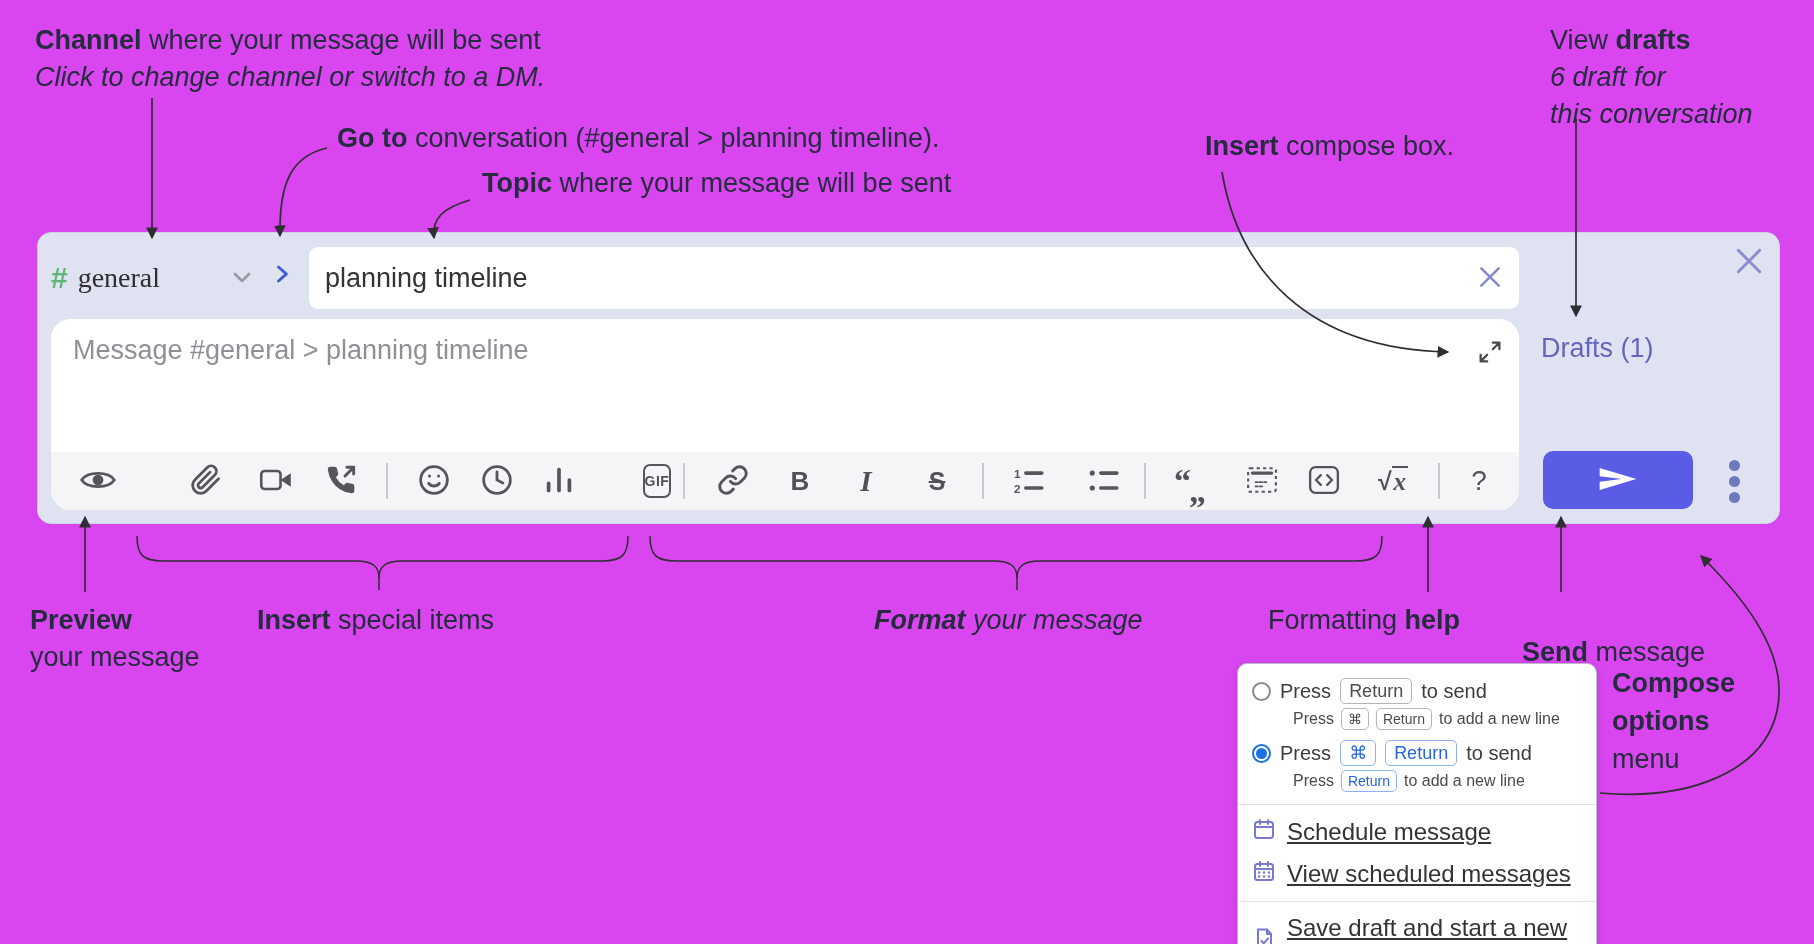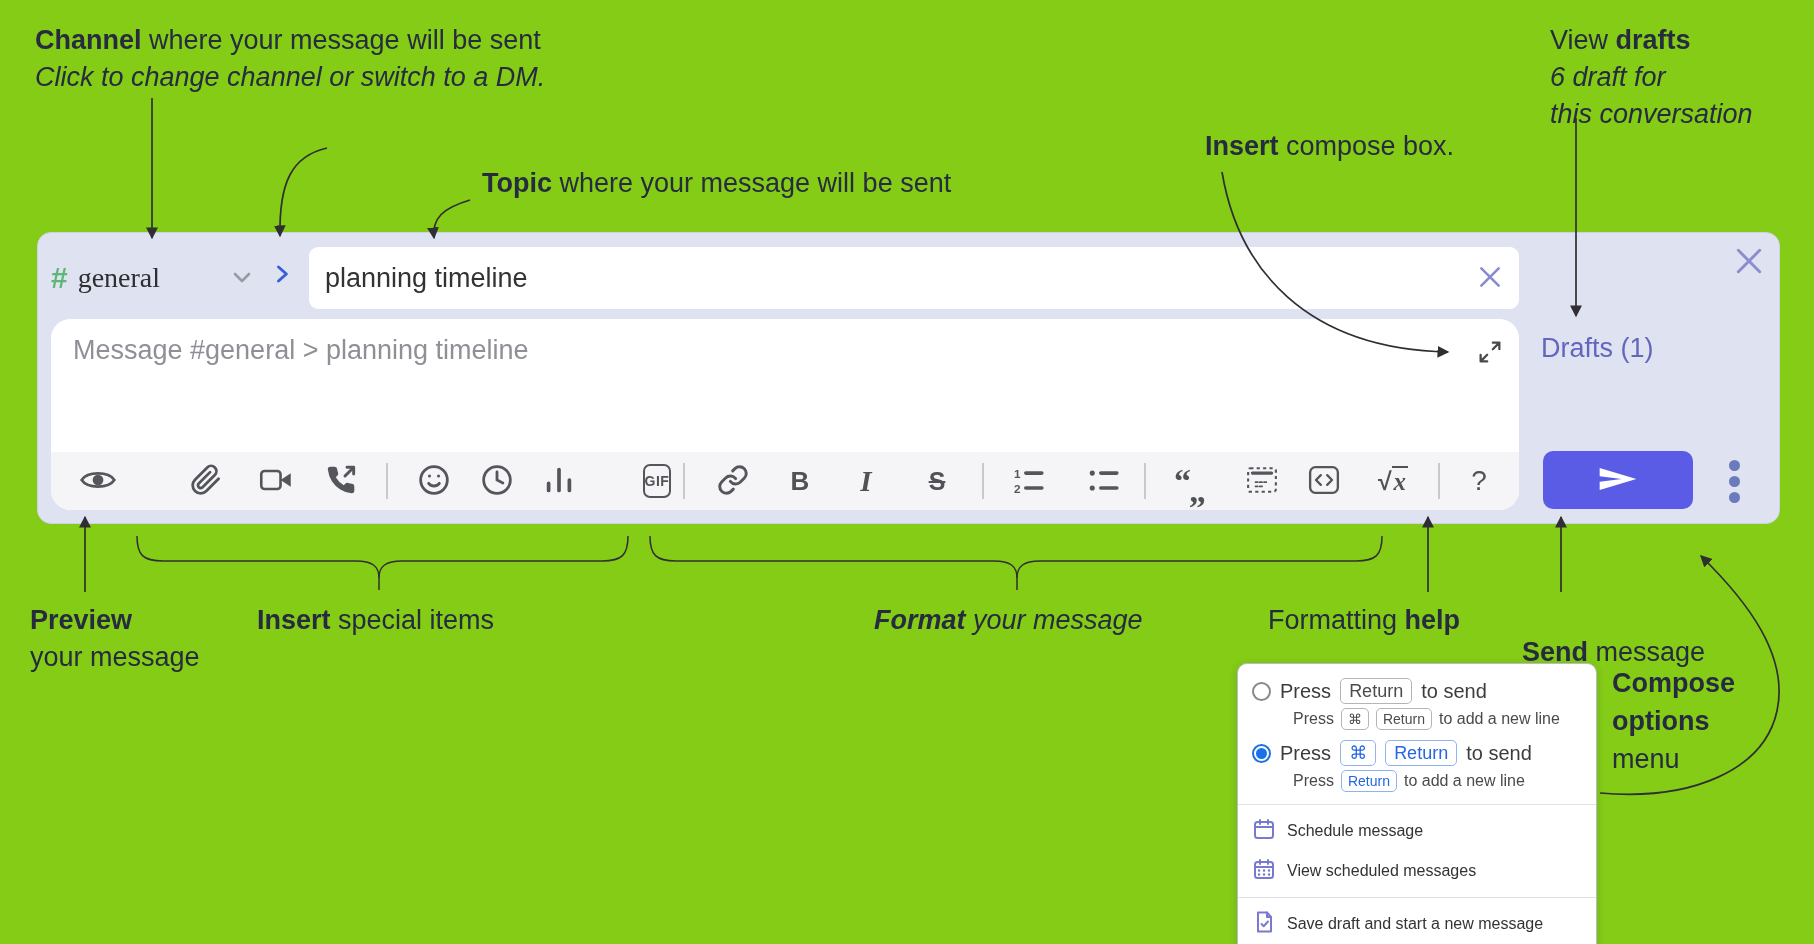--- a/index.html
+++ b/index.html
@@ -1,18 +1,18 @@
 <!DOCTYPE html>
 <html><head>
 <meta charset="utf-8">
 <style>
   * { margin:0; padding:0; box-sizing:border-box; }
   html,body { background:#fff; }
   body { font-family:"Liberation Sans", sans-serif; color:#262b40; }
-  .canvas { position:relative; width:1814px; height:944px; background:#84cc16; overflow:hidden; }
+  .canvas { position:relative; width:1814px; height:944px; background:#d946ef; overflow:hidden; }
 
   
   .ann { position:absolute; font-size:27px; line-height:37px; color:#262b40; white-space:nowrap; }
   .ann .b { font-weight:700; }
   .it { font-style:italic; }
 
   
   svg.overlay { position:absolute; left:0; top:0; pointer-events:none; }
 
   
@@ -66,33 +66,36 @@
   .pm-line1 { display:flex; align-items:center; gap:9px; font-size:20px; color:#3c3c3c; }
   .pm-line2 { display:flex; align-items:center; gap:7px; font-size:16px; color:#4a4a4a; margin:4px 0 4px 41px; }
   .radio { width:19px; height:19px; border:2px solid #8a8a8a; border-radius:50%; flex:0 0 auto; }
   .radio.sel { border-color:#1a72e8; display:flex; align-items:center; justify-content:center; }
   .radio.sel::after { content:""; width:11px; height:11px; border-radius:50%; background:#1a72e8; }
   kbd { font-family:"Liberation Sans", sans-serif; border:1px solid #b5b5b5; border-radius:5px;
         background:#fff; color:#4c4c4c; padding:0 8px; font-size:18px; line-height:24px; }
   .pm-line2 kbd { font-size:14px; line-height:20px; padding:0 6px; }
   kbd.blue { border-color:#8fb3f2; color:#2667e0; }
   .pm-sep { height:1px; background:#e2e2e6; margin:6px 0; }
-  .pm-item { display:flex; align-items:center; gap:11px; padding:6px 14px; font-size:16px; color:#333; cursor:pointer; }
+  .pm-item { display:flex; align-items:center; gap:11px; padding:6px 14px; font-size:24px; color:#333; cursor:pointer;text-decoration:underline; }
   .pm-item svg { flex:0 0 auto; }
 </style>
 </head>
 <body>
 
 <div class="canvas">
 
   <div class="ann" style="left:35px; top:22px;">
     <span class="b">Channel</span><span> where your message will be sent</span><br>
     <span class="it">Click to change channel or switch to a DM.</span>
   </div>
 
+  <div class="ann" style="left:337px; top:120px;">
+    <span class="b">Go to</span><span> conversation (#general &gt; planning timeline).</span>
+  </div>
 
   <div class="ann" style="left:482px; top:165px;">
     <span class="b">Topic</span><span> where your message will be sent</span>
   </div>
 
   <div class="ann" style="left:1205px; top:128px;">
     <span class="b">Insert</span><span> compose box.</span>
   </div>
 
   <div class="ann" style="left:1550px; top:22px;">

